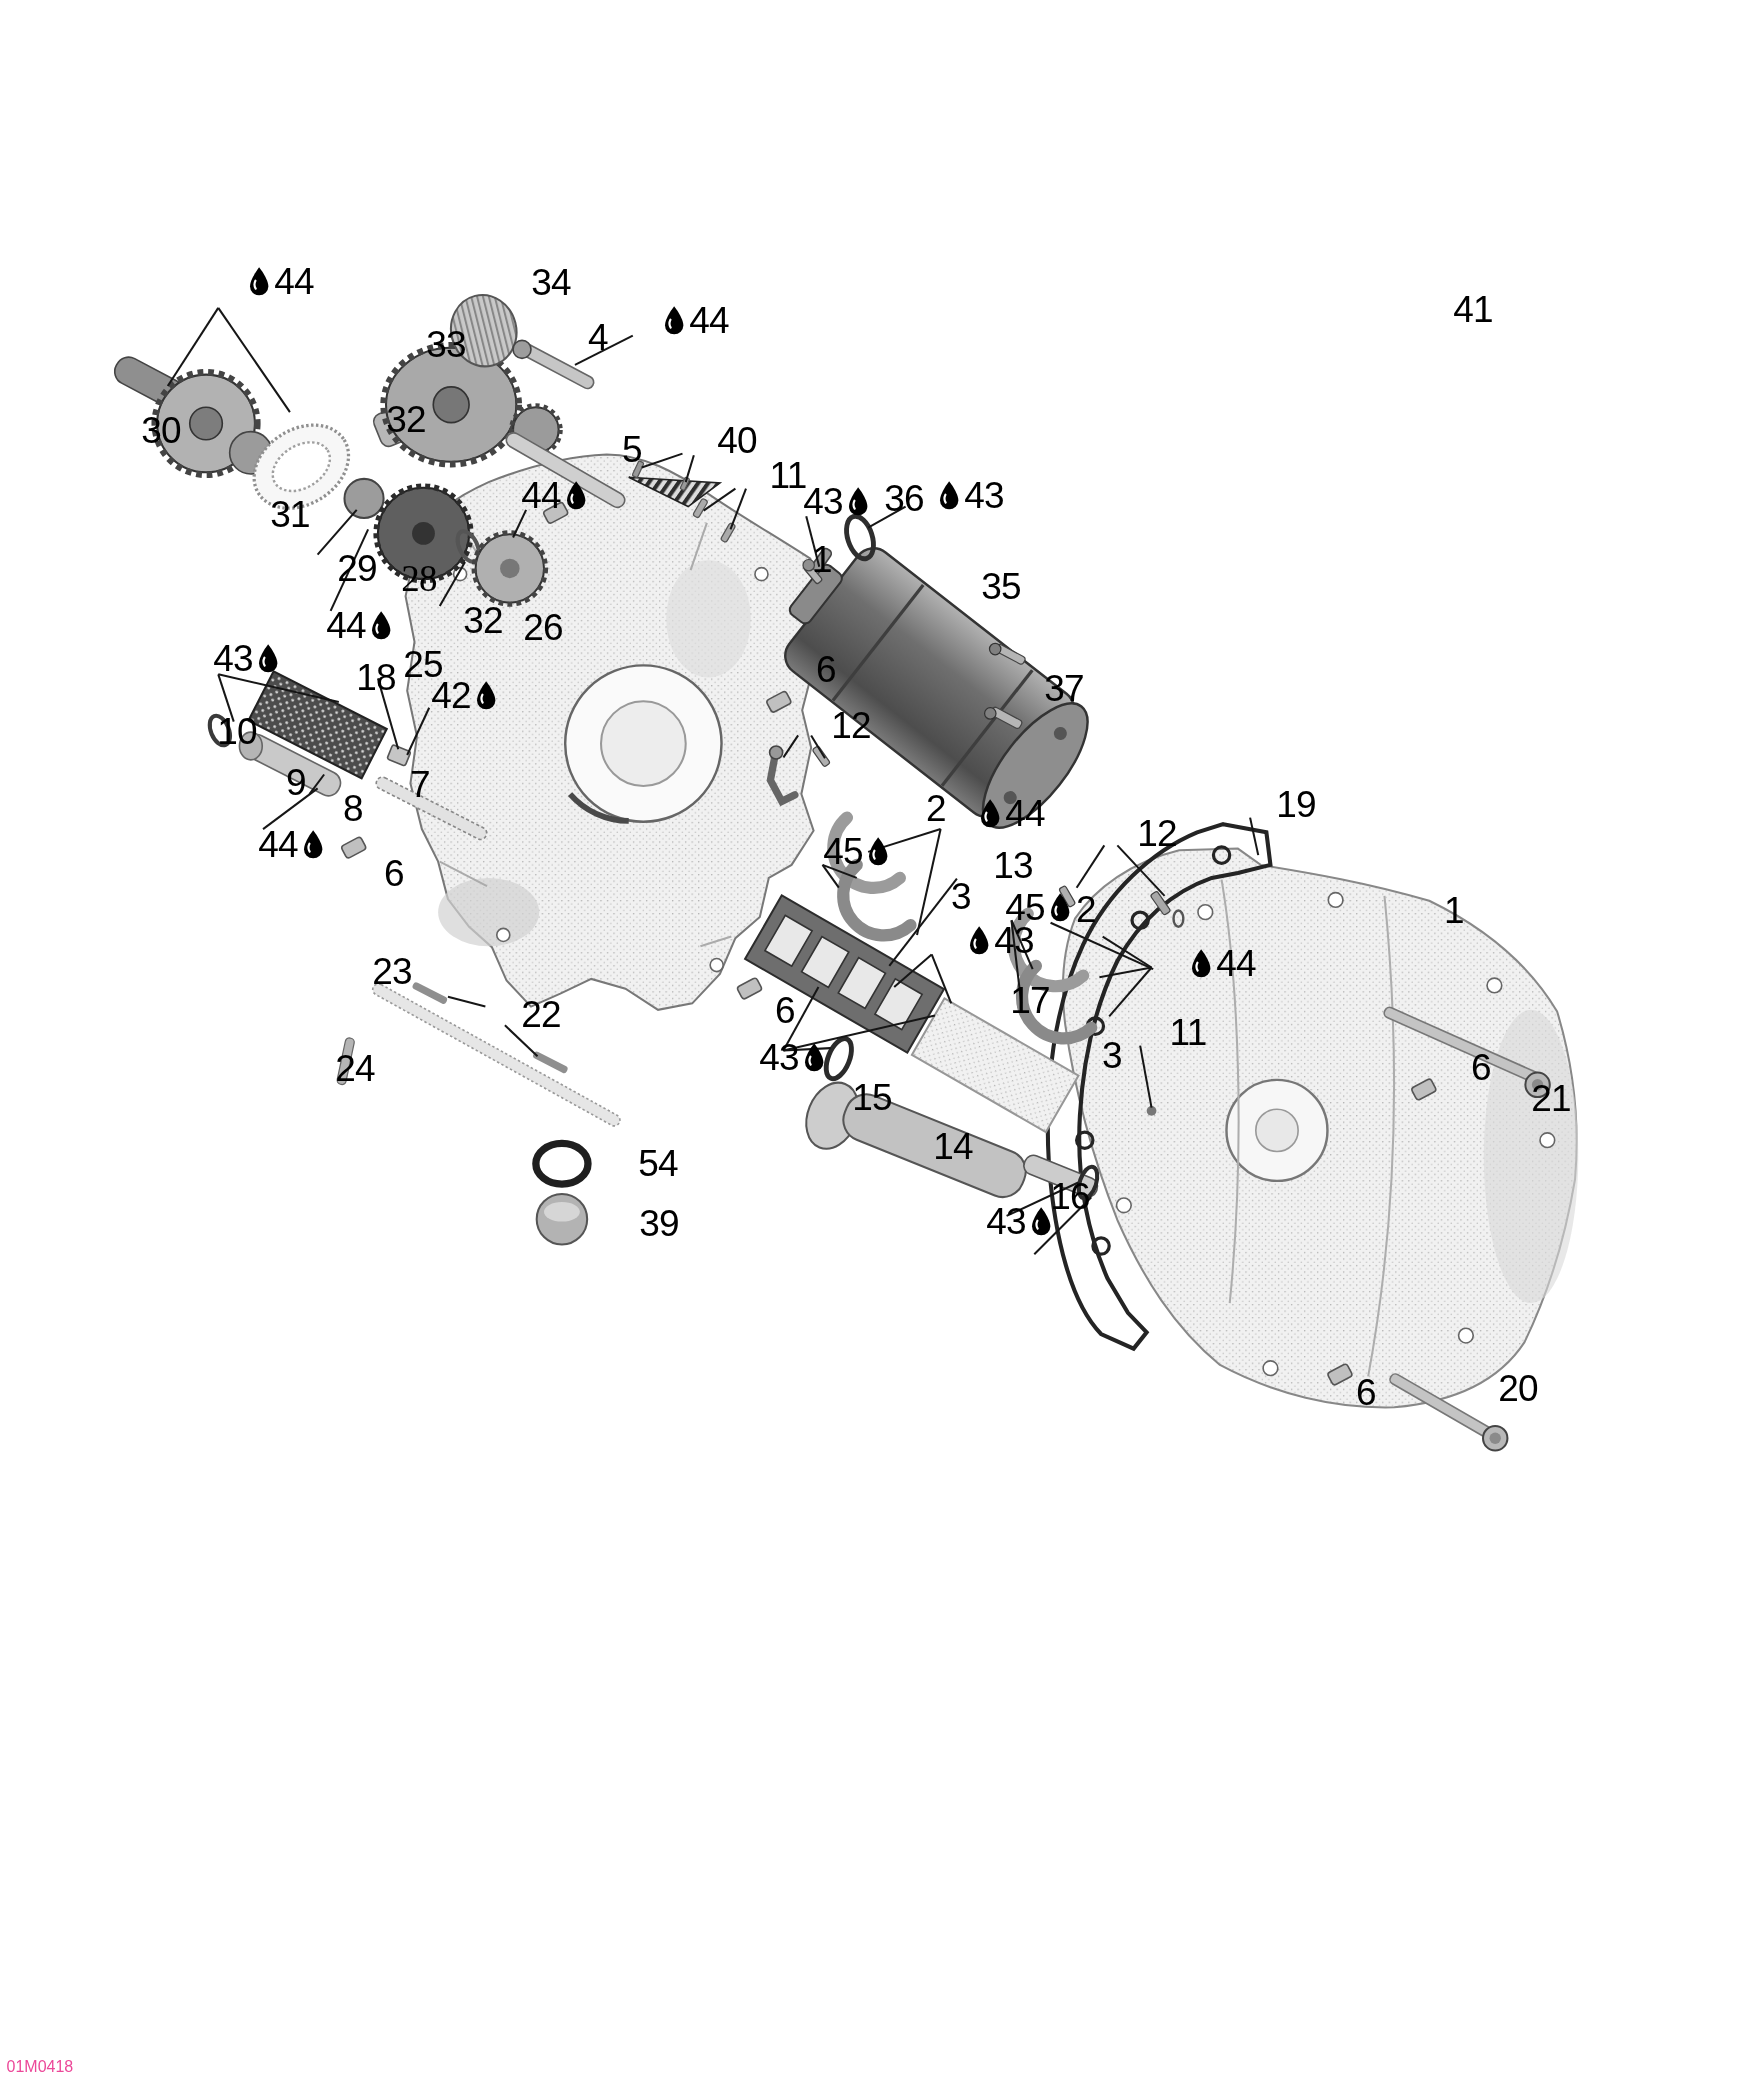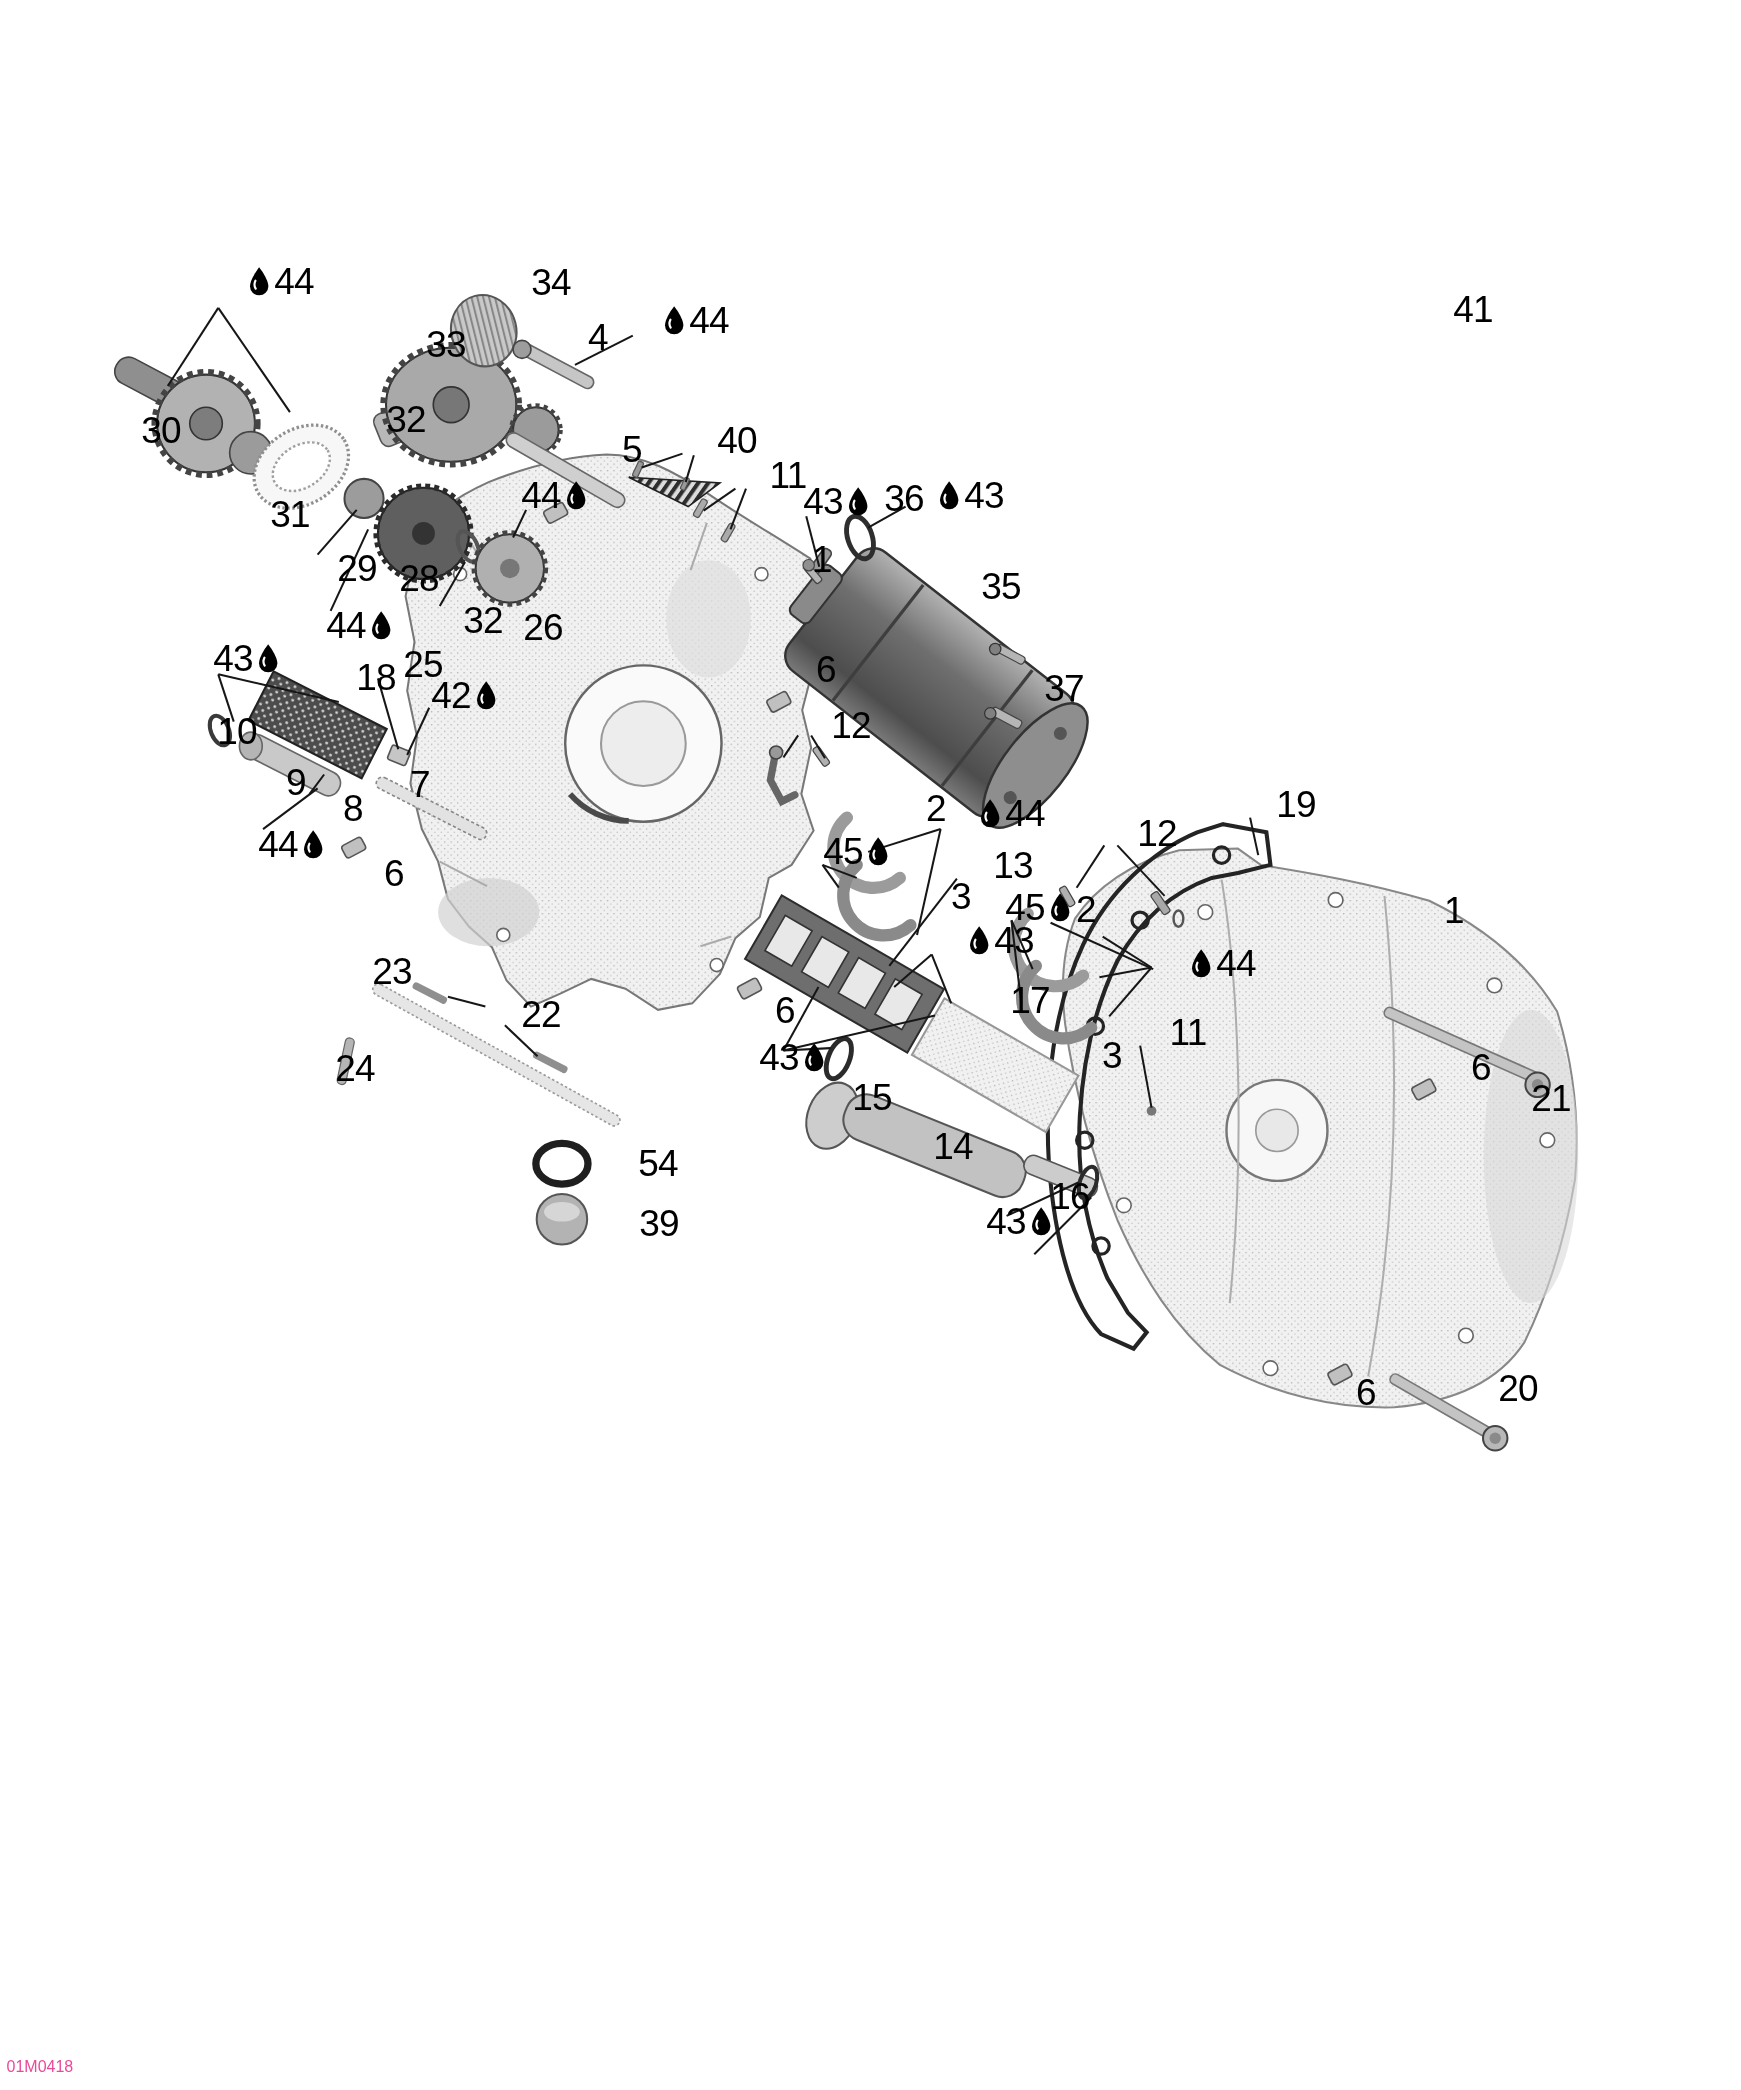--- a/index.html
+++ b/index.html
@@ -365,21 +365,21 @@
       <div class="callout" style="left: 506px; top: 495px;">
         <span>44</span>
         <svg viewBox="0 0 26 36" class="drop">
           <path d="M13,1 C13,1 2,15 2,24 A11,10.5 0 0 0 24,24 C24,15 13,1 13,1 Z" fill="#000000"></path>
           <path d="M8.5,17 C7,20 7,23.5 8.8,26.5" stroke="#fff" stroke-width="2.6" fill="none" stroke-linecap="round"></path>
         </svg>
       </div>
       <div class="callout" style="left: 309px; top: 568px;">
         <span>29</span>
       </div>
-      <div class="callout" style="left: 371px; top: 578px;">
+      <div class="callout" style="left: 371px; top: 578px; font-family: Liberation Serif, serif;">
         <span>28</span>
       </div>
       <div class="callout" style="left: 435px; top: 620px;">
         <span>32</span>
       </div>
       <div class="callout" style="left: 495px; top: 627px;">
         <span>26</span>
       </div>
       <div class="callout" style="left: 311px; top: 625px;">
         <span>44</span>

